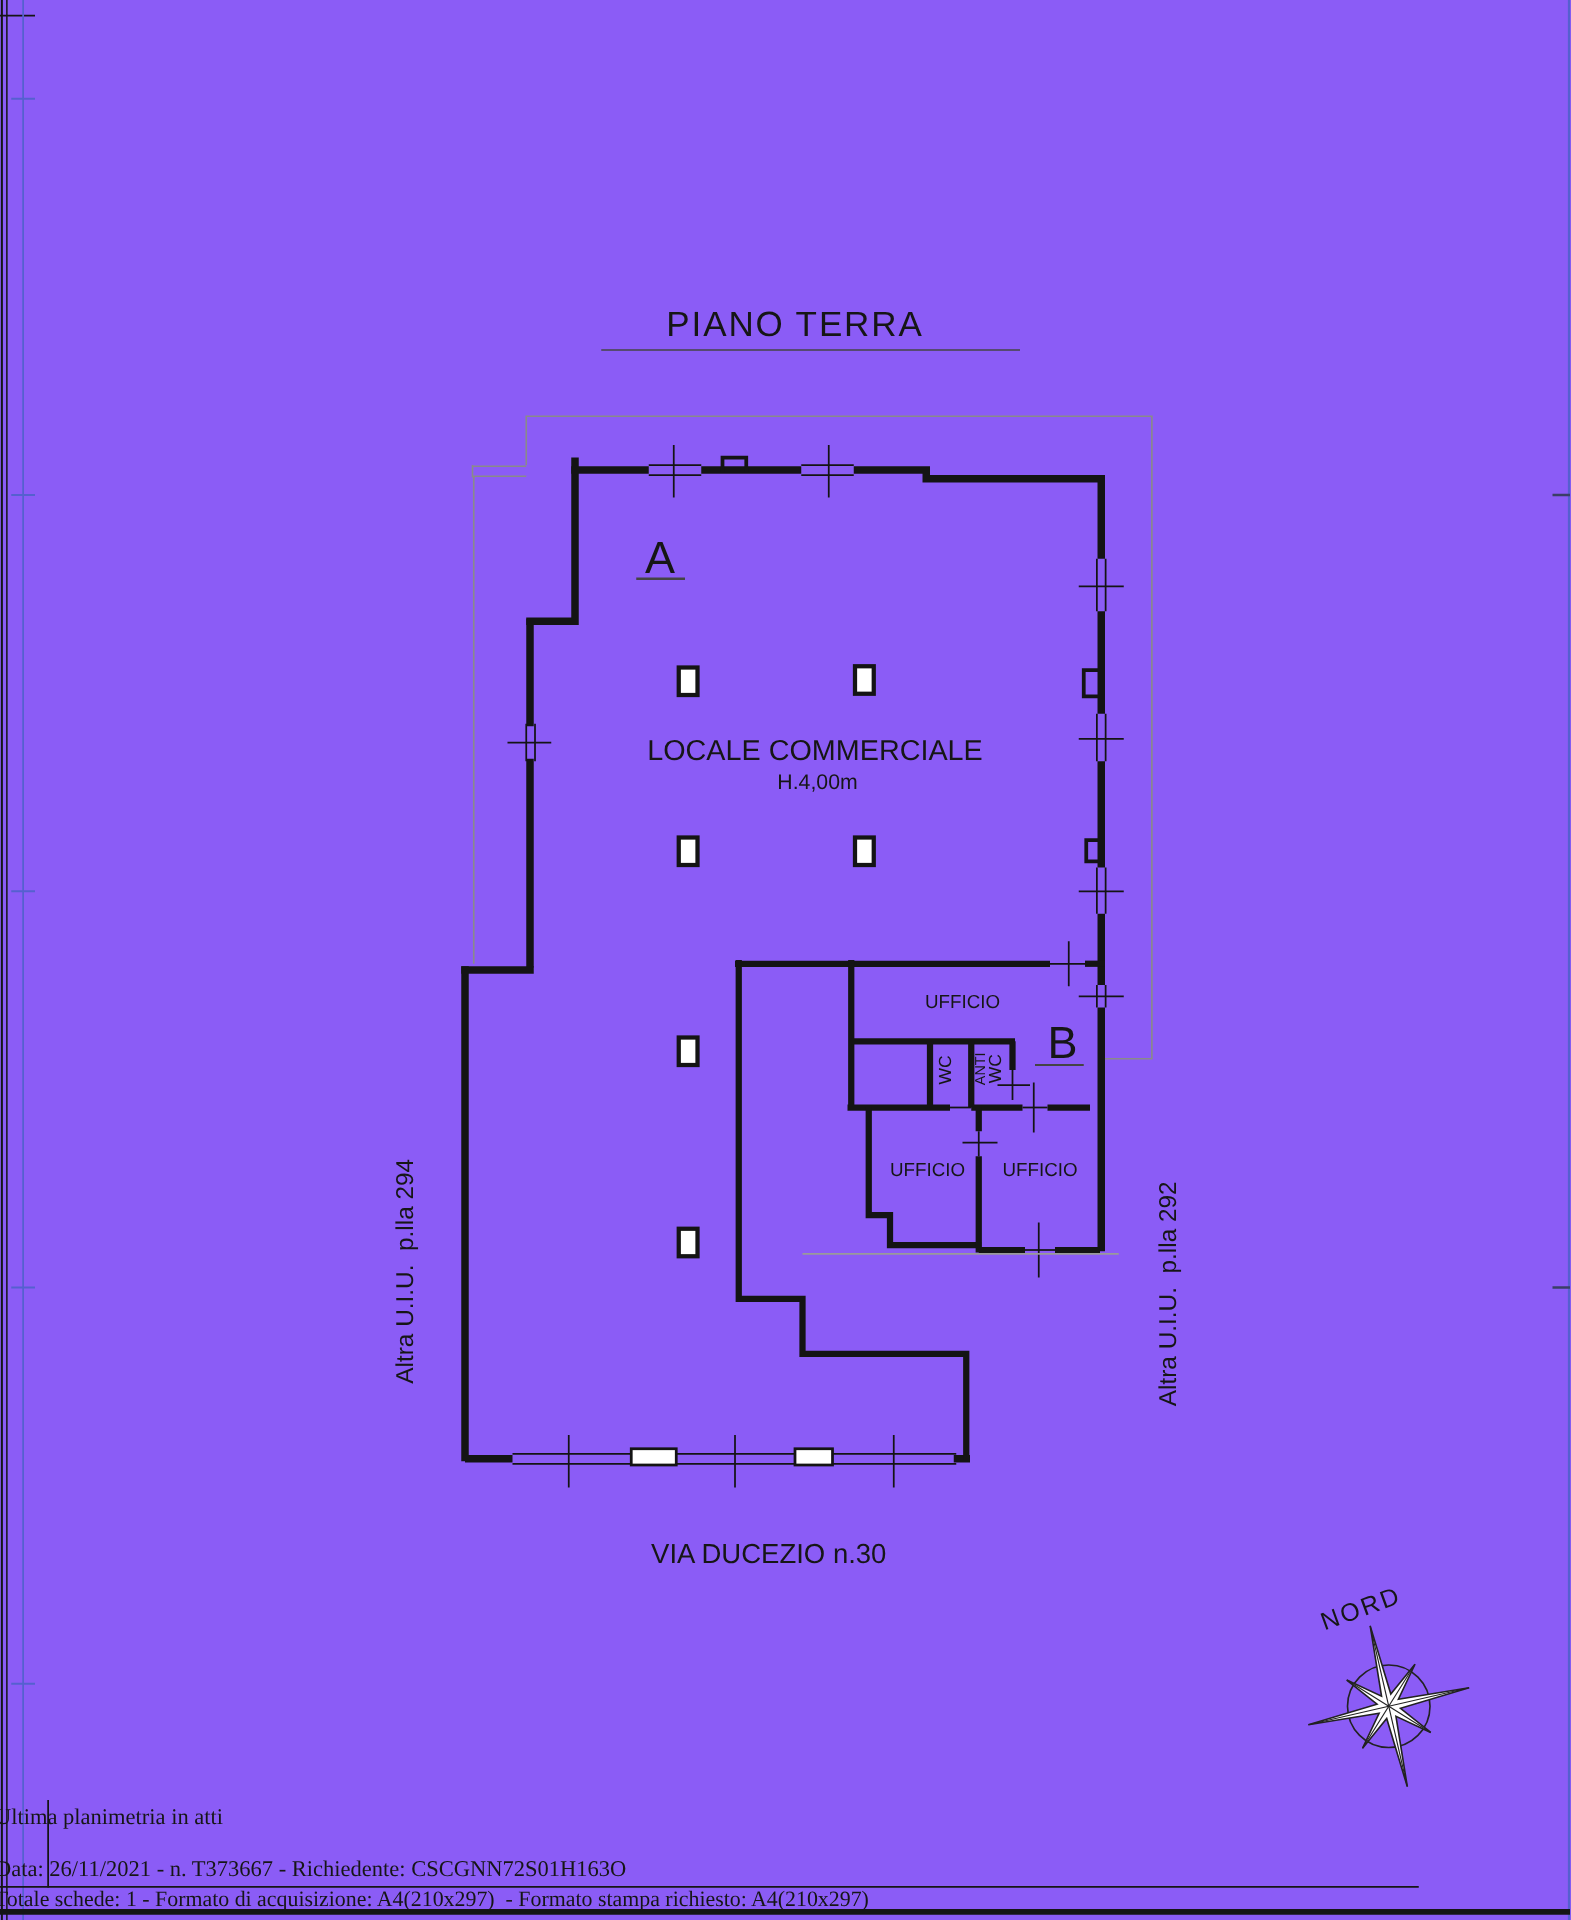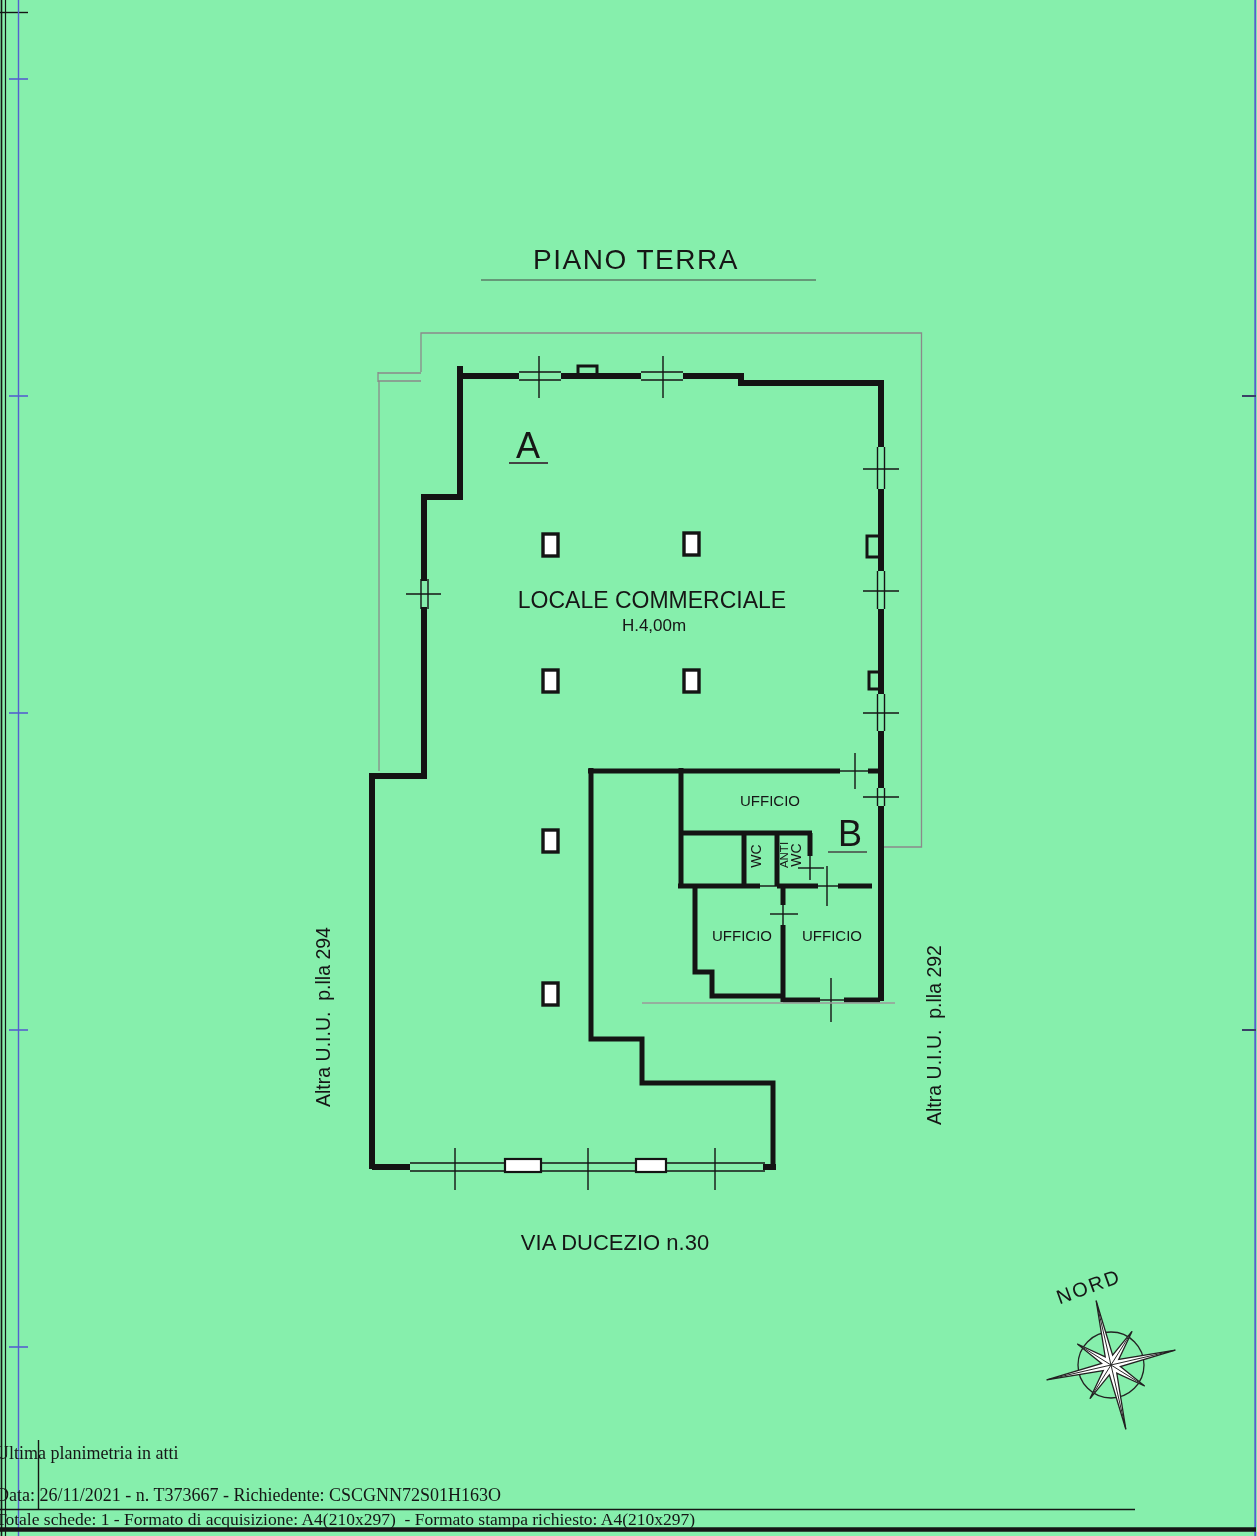--- a/index.html
+++ b/index.html
@@ -1,16 +1,16 @@
 <!DOCTYPE html>
 <html><head>
 <meta charset="utf-8">
 <style>
   html,body{margin:0;padding:0;background:#fff;}
-  .page{position:relative;width:1257px;height:1536px;background:#86efac;overflow:hidden;}
+  .page{position:relative;width:1257px;height:1536px;background:#8b5cf6;overflow:hidden;}
   svg{position:absolute;left:0;top:0;}
   text{fill:#161616;}
   .sans{font-family:"Liberation Sans", sans-serif;}
   .serif{font-family:"Liberation Serif", serif;}
   .pre{white-space:pre;}
 </style>
 </head>
 <body>
 
 <div class="page">

